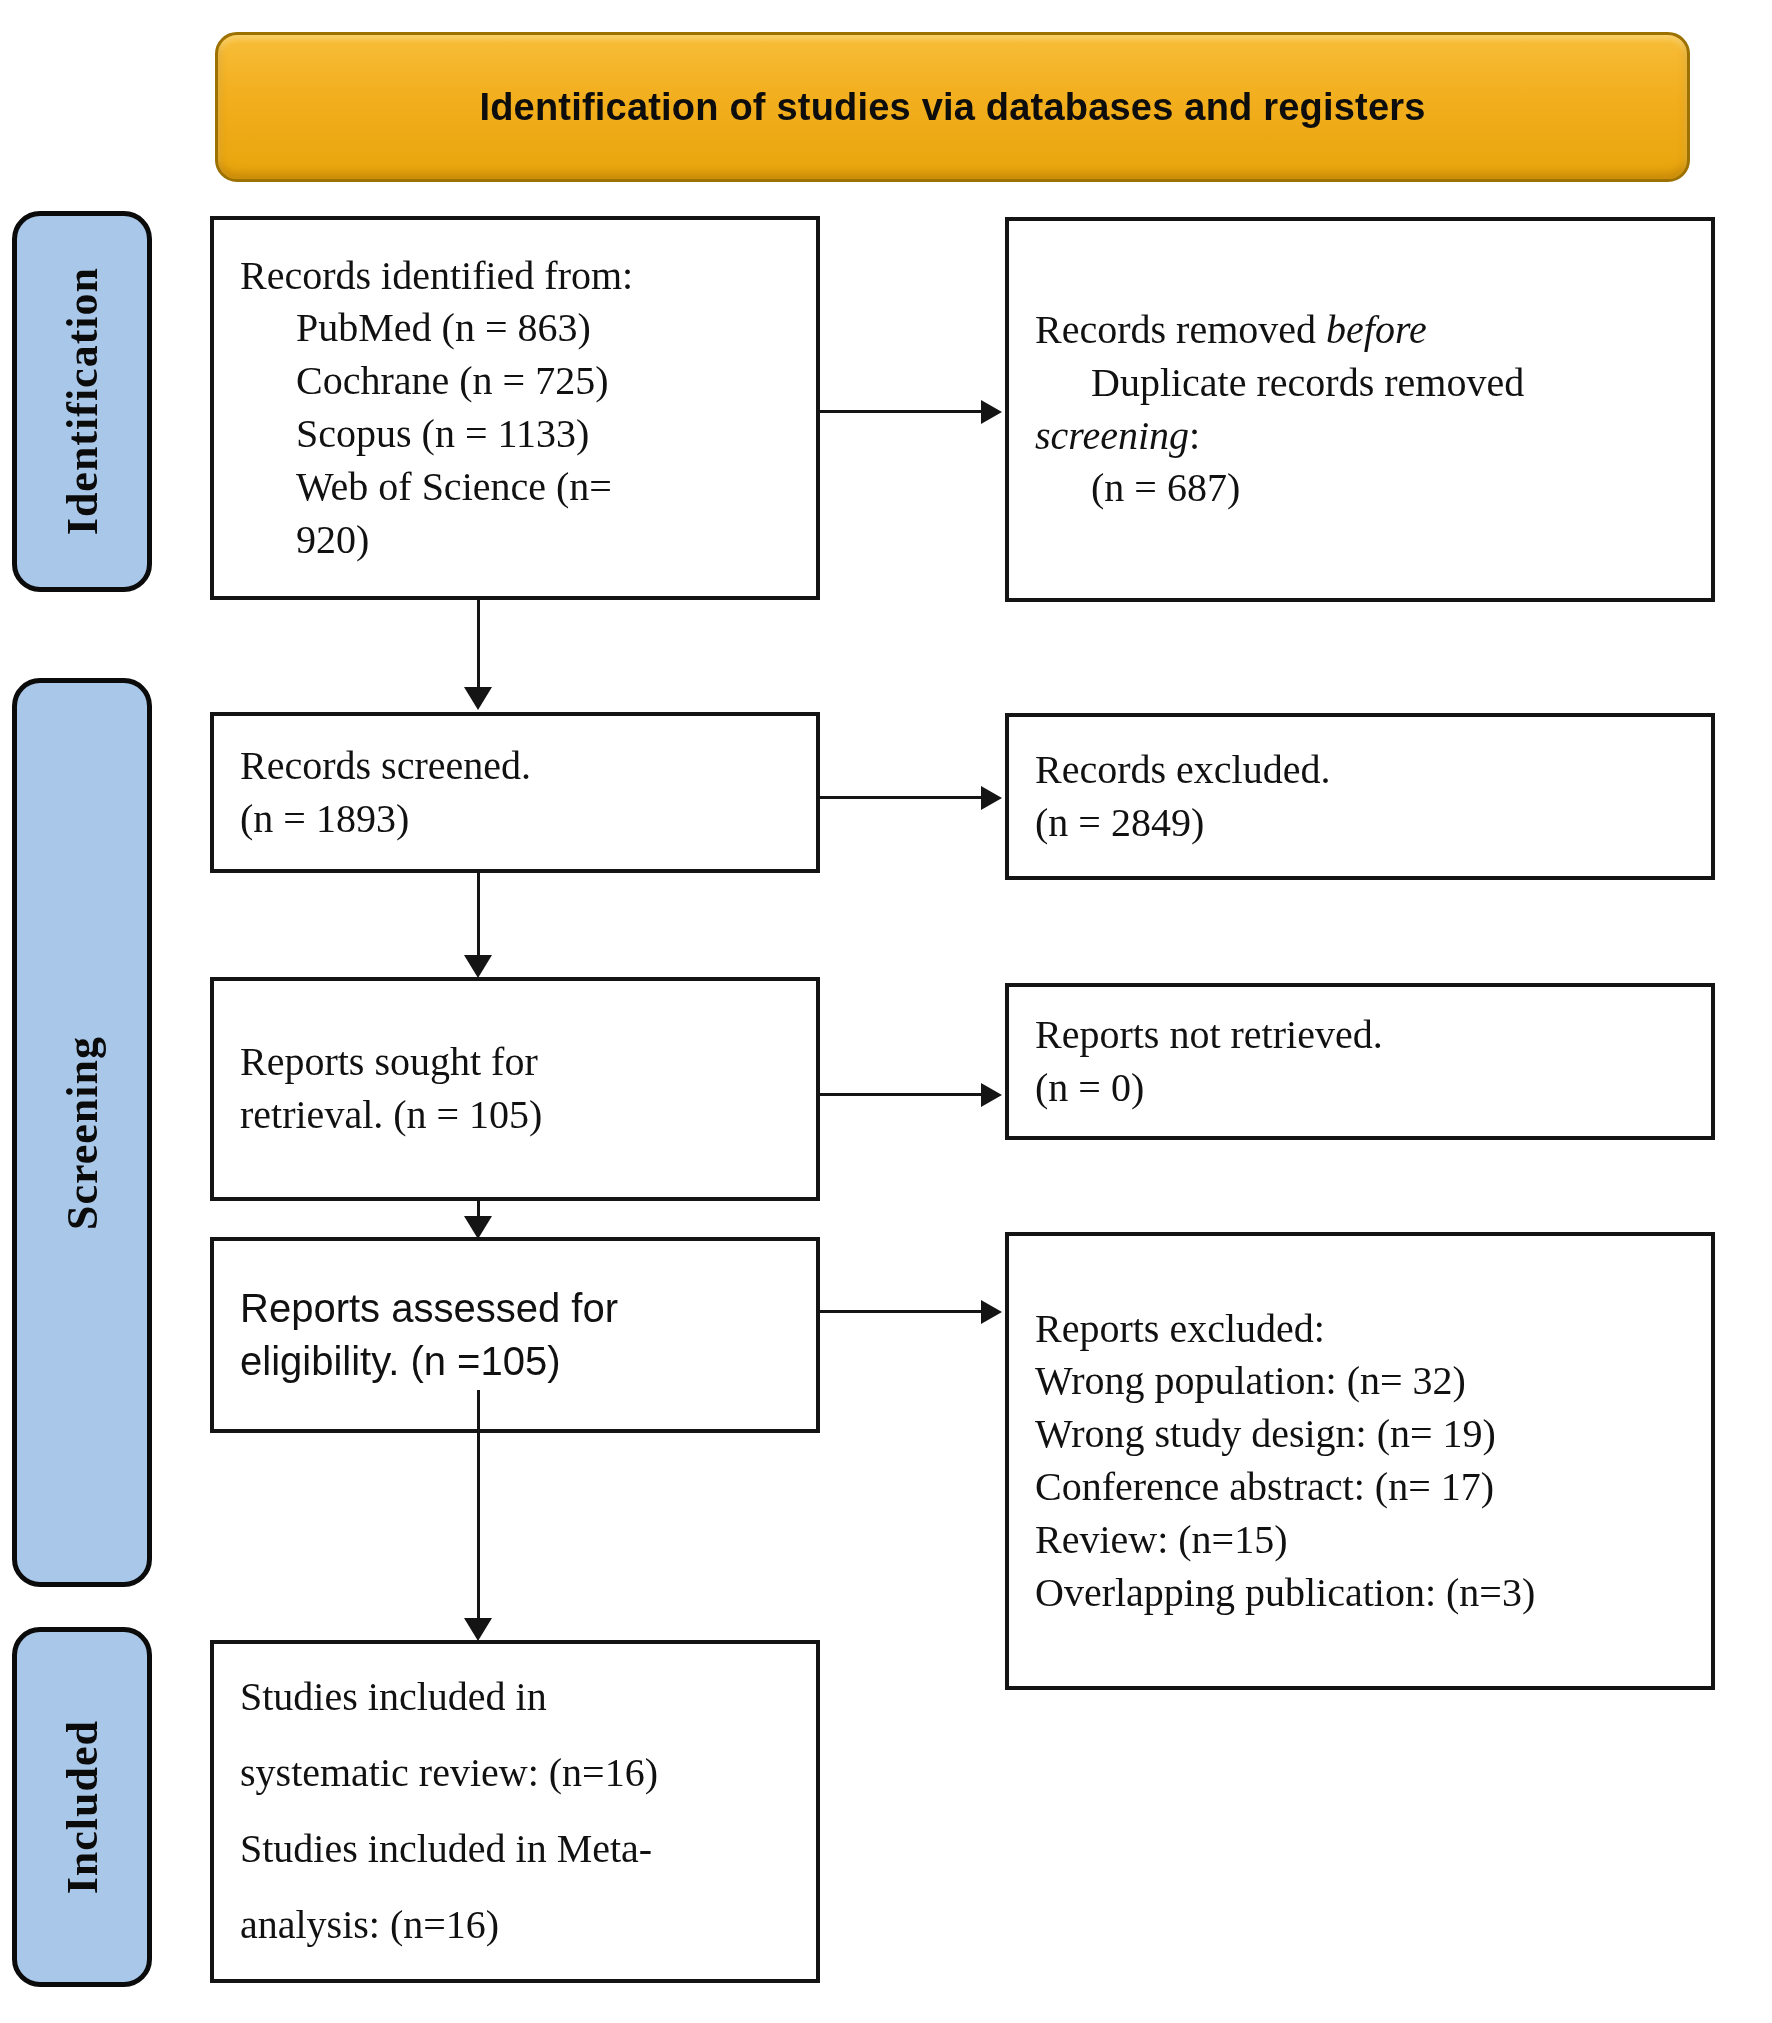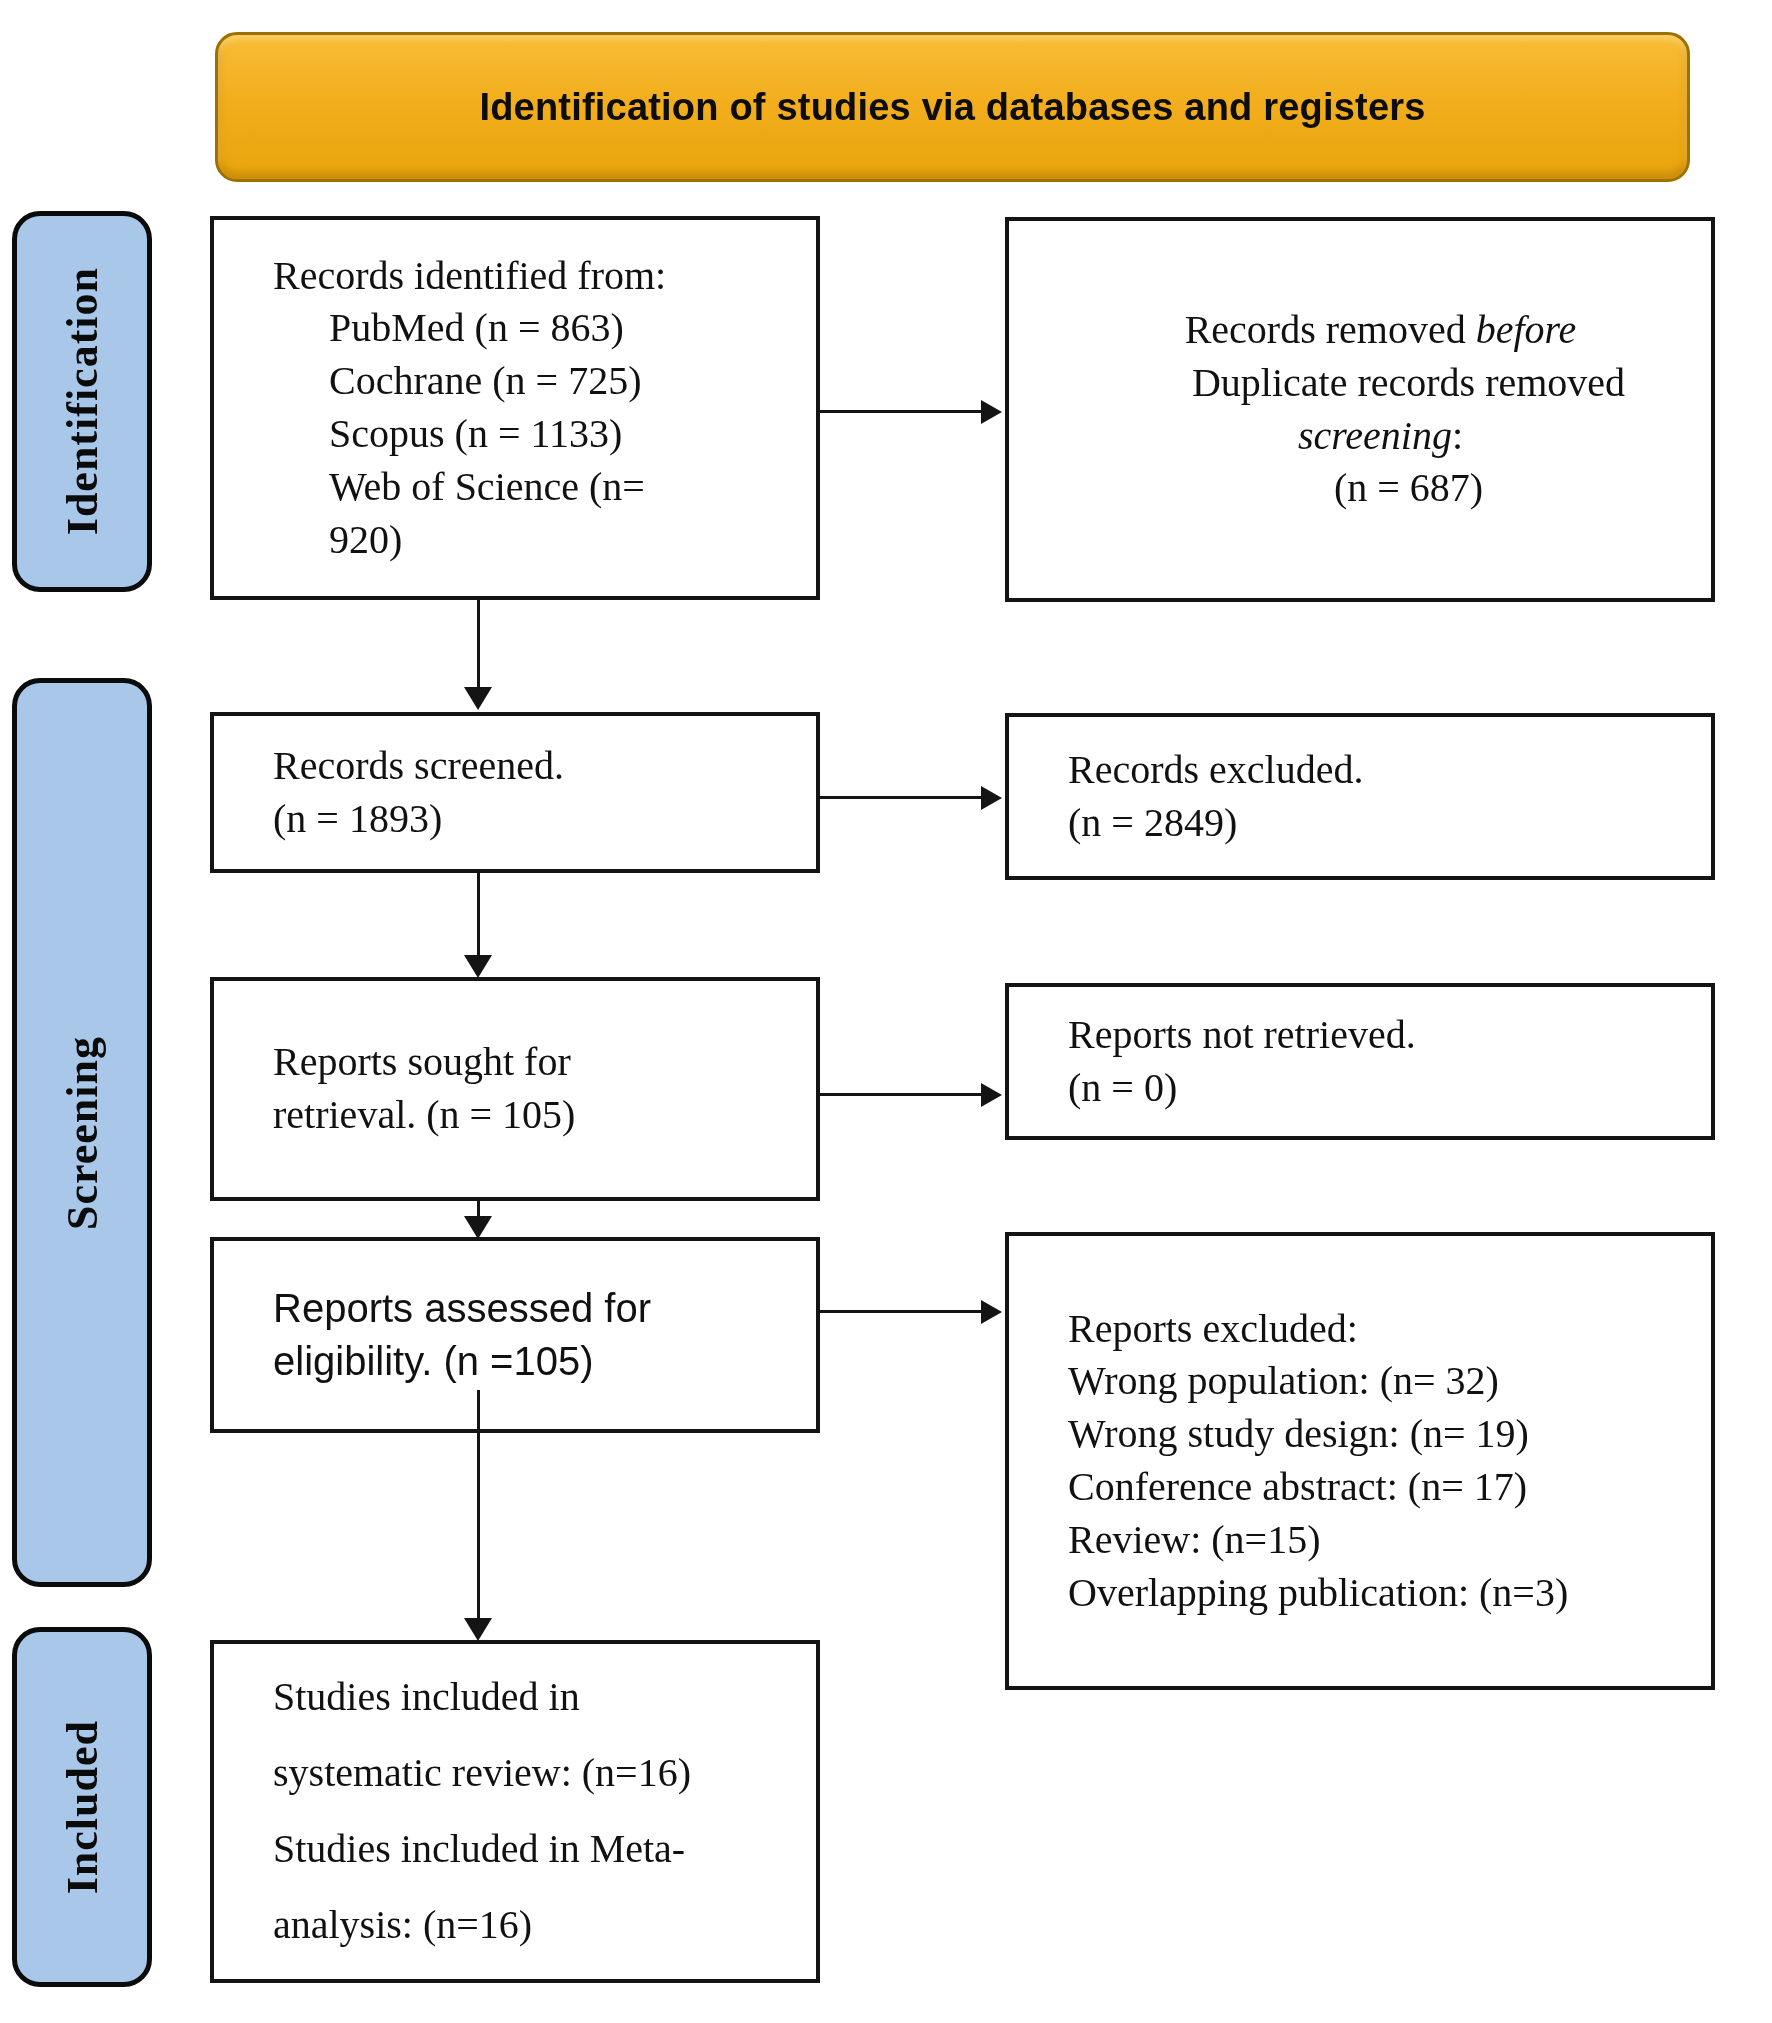--- a/index.html
+++ b/index.html
@@ -58,21 +58,21 @@
   .node {
     position: absolute;
     background: #ffffff;
     border: 4px solid var(--border-black);
     display: flex; flex-direction: column; justify-content: center;
     padding: 10px 18px 10px 26px;
     font-size: 40px;
     line-height: 1.32;
   }
   .node.sans { font-family: "Liberation Sans", "DejaVu Sans", sans-serif; }
-  .tline { white-space: nowrap; margin-left: 33px; }
+  .tline { white-space: nowrap; }
   .indent { padding-left: 56px; }
   .em { font-style: italic; }
   
   .vline { position: absolute; width: 3px; background: #141414; }
   .hline { position: absolute; height: 3px; background: #141414; }
   .head-down {
     position: absolute; width: 0; height: 0;
     border-left: 14px solid transparent;
     border-right: 14px solid transparent;
     border-top: 23px solid #141414;
@@ -127,21 +127,21 @@
     <div class="tline">eligibility. (n =105)</div>
   </div>
 
   <div class="node" style="left:210px;top:1640px;width:610px;height:343px;gap:23px;">
     <div class="tline">Studies included in</div>
     <div class="tline">systematic review: (n=16)</div>
     <div class="tline">Studies included in Meta-</div>
     <div class="tline">analysis: (n=16)</div>
   </div>
 
-  <div class="node" style="left:1005px;top:217px;width:710px;height:385px;align-items:center;">
+  <div class="node" style="left:1005px;top:217px;width:710px;height:385px;">
     <div class="tline"><span>Records removed </span><span class="em">before</span></div>
     <div class="tline indent">Duplicate records removed</div>
     <div class="tline"><span class="em">screening</span><span>:</span></div>
     <div class="tline indent">(n = 687)</div>
   </div>
 
   <div class="node" style="left:1005px;top:713px;width:710px;height:167px;">
     <div class="tline">Records excluded.</div>
     <div class="tline">(n = 2849)</div>
   </div>

